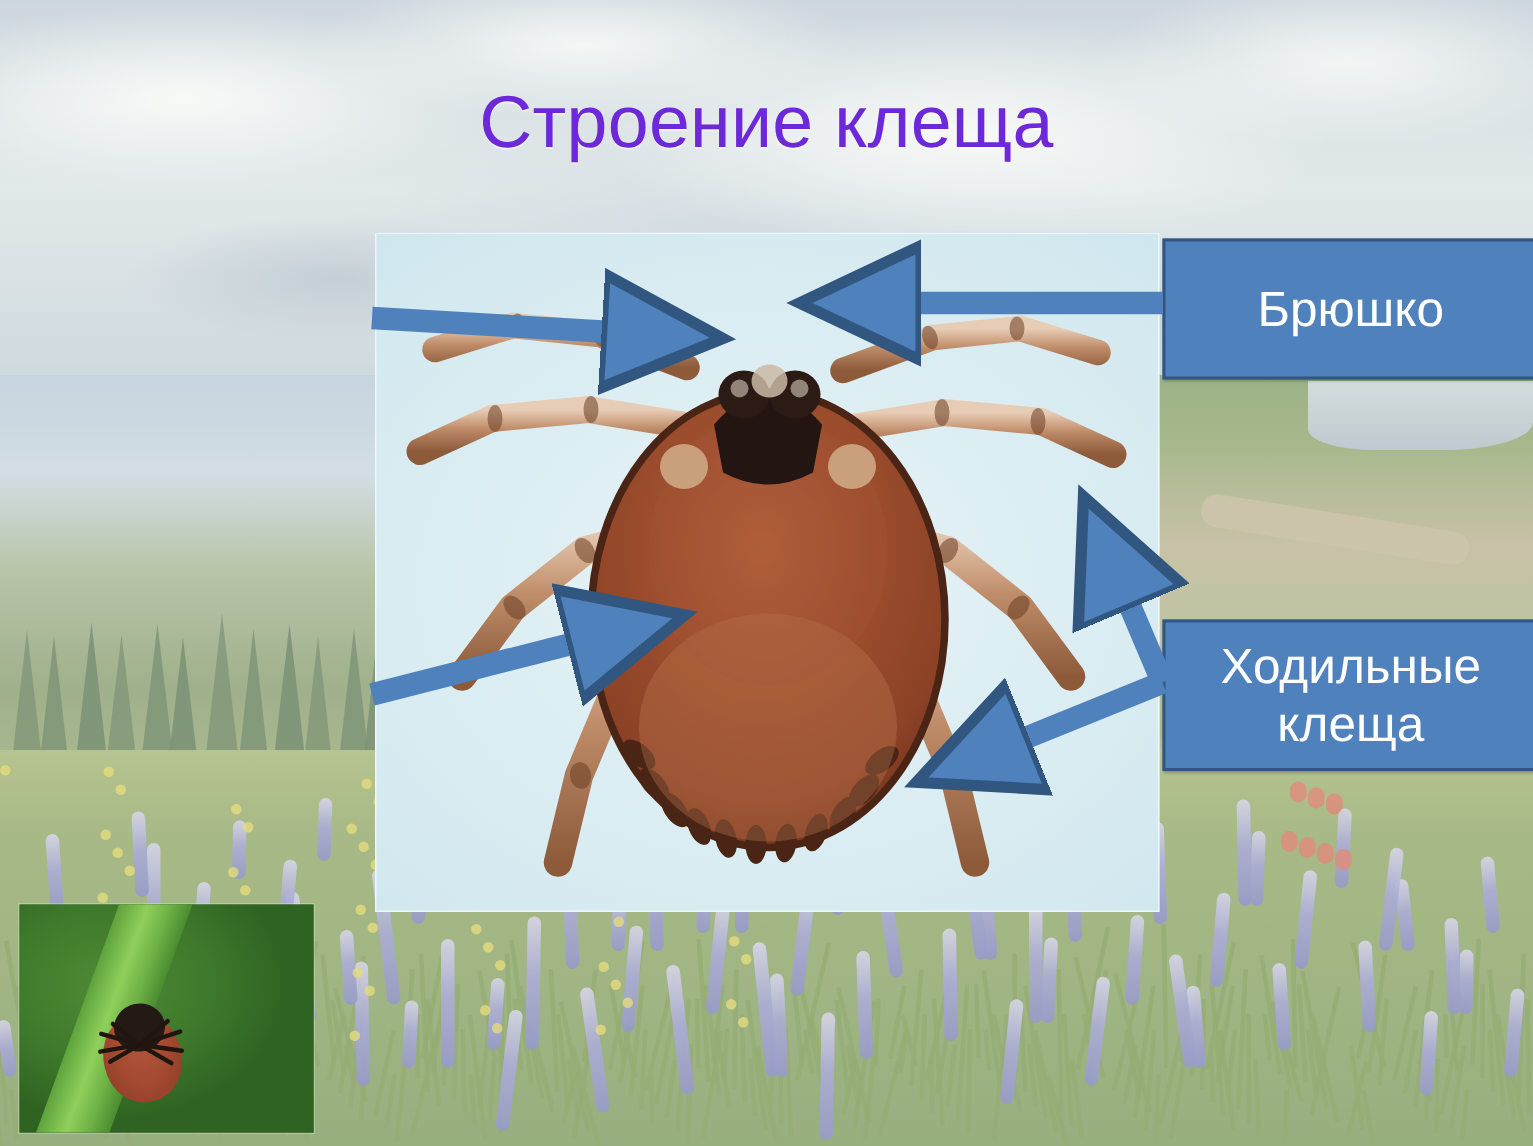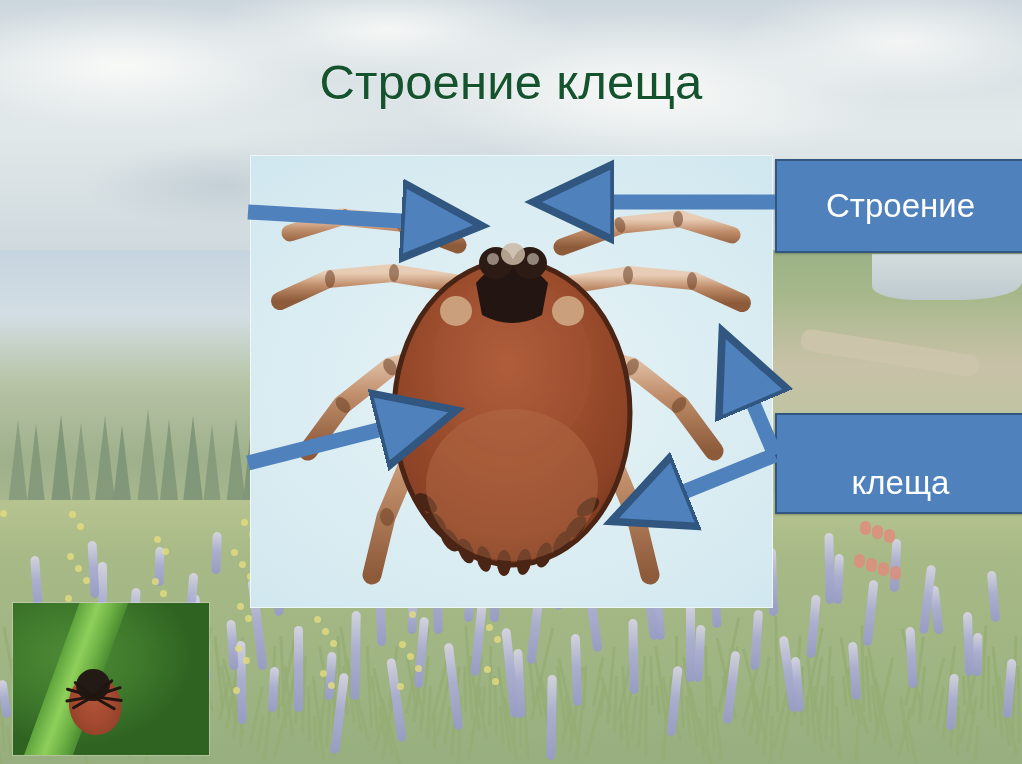--- a/index.html
+++ b/index.html
@@ -62,21 +62,21 @@
   .paint{position:absolute;width:11px;height:14px;border-radius:6px;background:#d8604e;opacity:.85;}
   .ystar{position:absolute;width:7px;height:7px;border-radius:50%;background:#e2d24f;opacity:.8;}
   .blade{position:absolute;width:3px;background:#6d8c3f;opacity:.75;transform-origin:bottom center;}
 
   
   .wash{background:linear-gradient(180deg,rgba(235,240,228,.22) 0%,rgba(236,241,229,.30) 55%,rgba(233,238,226,.33) 100%);}
 
   
   .title{
     position:absolute;left:0;top:58px;width:1022px;text-align:center;
-    font-size:49px;line-height:1;color:#14532d;letter-spacing:.2px;
+    font-size:49px;line-height:1;color:#6d28d9;letter-spacing:.2px;
     text-shadow:0 1px 0 rgba(255,255,255,.45);
   }
 
   
   .tick-photo{
     position:absolute;left:250px;top:155px;width:523px;height:453px;
     background:
       radial-gradient(ellipse 420px 330px at 50% 52%, #e8f3f6 0%, #dceef3 45%, #cfe6ee 100%);
     box-shadow:0 0 0 1px rgba(255,255,255,.6) inset;
   }
@@ -633,25 +633,25 @@
       <ellipse cx="263" cy="99" rx="12" ry="11" fill="#cbb9a6" opacity=".85"></ellipse>
       <ellipse cx="243" cy="104" rx="6" ry="6" fill="#d8cbbc" opacity=".6"></ellipse>
       <ellipse cx="283" cy="104" rx="6" ry="6" fill="#d8cbbc" opacity=".6"></ellipse>
 
       <ellipse cx="206" cy="156" rx="16" ry="15" fill="#caa07c"></ellipse>
       <ellipse cx="318" cy="156" rx="16" ry="15" fill="#caa07c"></ellipse>
     </svg>
   </div>
 
   <div class="box" id="box-jaws">
-    <span>Строение</span>
+    <span>Брюшко</span>
   </div>
   <div class="box" id="box-legs">
     <span>
-      <br>
+      <span>Ходильные</span><br>
       <span>клеща</span>
     </span>
   </div>
 
   <svg class="arrows" viewBox="0 0 1022 764">
     <defs>
       <marker id="ah" markerWidth="6" markerHeight="6" refX="4.6" refY="3" orient="auto" markerUnits="strokeWidth">
         <path d="M0,0.45 L5.4,3 L0,5.55 Z" fill="#4f81bd" stroke="#31567f" stroke-width=".5"></path>
       </marker>
     </defs>

